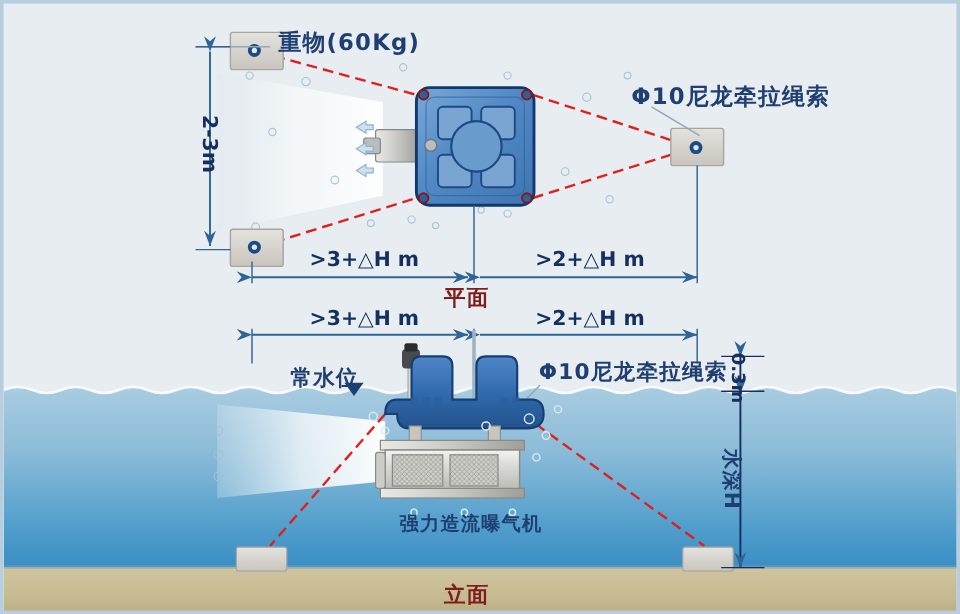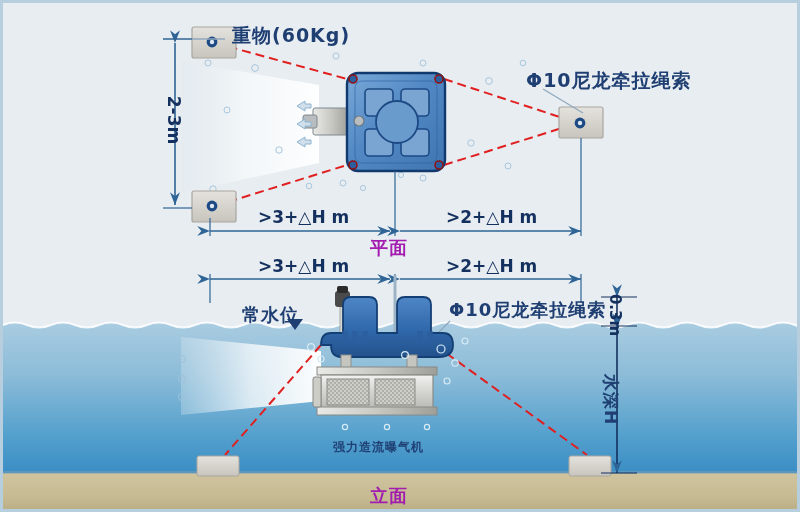--- a/index.html
+++ b/index.html
@@ -17,21 +17,21 @@
   }
   .lbl-cn{letter-spacing:1px;}
   .dim-txt{
     position:absolute;color:#14305e;font-weight:bold;white-space:nowrap;
     font-family:"DejaVu Sans","Liberation Sans",sans-serif;
   }
   .vert{
     transform-origin:center center;
   }
   .rot90{transform:rotate(90deg);}
-  .blackish{color:#a21caf;}
+  .blackish{color:#7f1d1d;}
 </style>
 </head>
 <body>
 
 <div id="stage">
 
   <svg id="svgroot" viewBox="0 0 800 512">
     <defs>
       <linearGradient id="waterGrad" x1="0" y1="0" x2="0" y2="1">
         <stop offset="0%" stop-color="#a9cce1"></stop>
@@ -297,21 +297,21 @@
   <div class="lbl lbl-cn blackish" style="left:367px; top:233px; font-size:18px;">平面</div>
 
   <div class="dim-txt" style="left:255px; top:253px; font-size:17px;">&gt;3+△H m</div>
 
   <div class="dim-txt" style="left:443px; top:253px; font-size:17px;">&gt;2+△H m</div>
 
   <div class="lbl lbl-cn" style="left:239px; top:300px; font-size:18px;font-family:Liberation Serif, serif;">常水位</div>
 
   <div class="lbl lbl-cn" style="left:446px; top:295px; font-size:18px;">Φ10尼龙牵拉绳索</div>
 
-  <div class="lbl lbl-cn" style="left:330px; top:436px; font-size:12px;text-align:right;">强力造流曝气机</div>
+  <div class="lbl lbl-cn" style="left:330px; top:424px; font-size:16px;text-align:right;">强力造流曝气机</div>
 
   <div class="lbl lbl-cn blackish" style="left:367px; top:481px; font-size:18px;text-align:center;">立面</div>
 
   <div class="dim-txt vert rot90" style="left:136px; top:107px; width:70px; text-align:center; font-size:17px;">2-3m</div>
 
   <div class="dim-txt vert rot90" style="left:587px; top:303px; width:50px; text-align:center; font-size:15px;">0.3m</div>
 
   <div class="lbl lbl-cn vert rot90" style="left:567px; top:385px; width:80px; text-align:center; font-size:17px;">水深H</div>
 
 </div>

